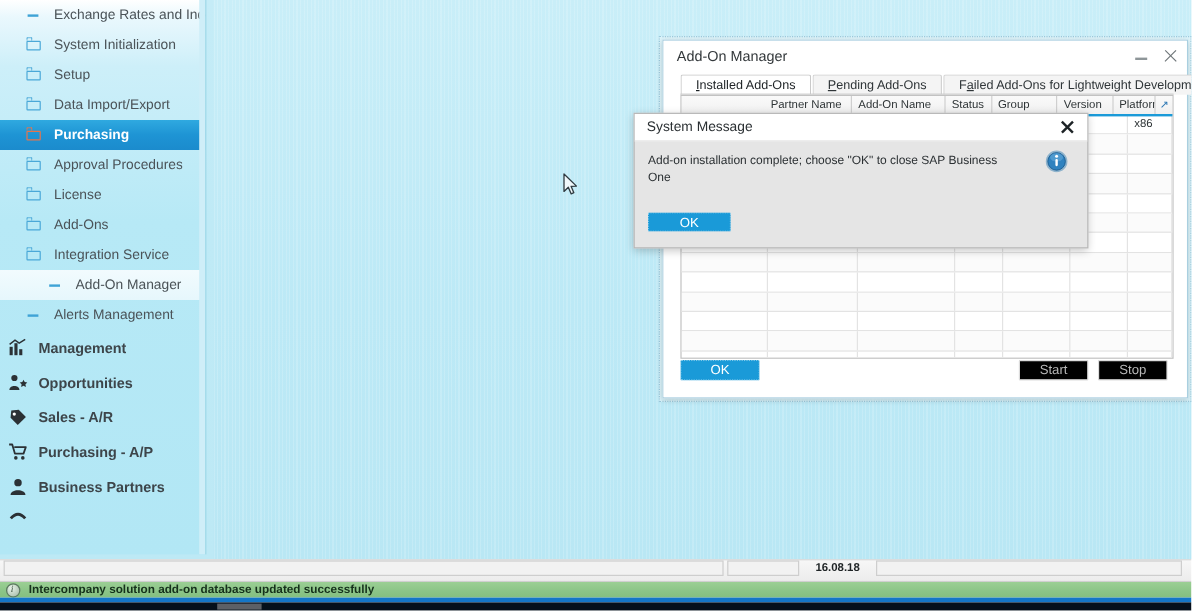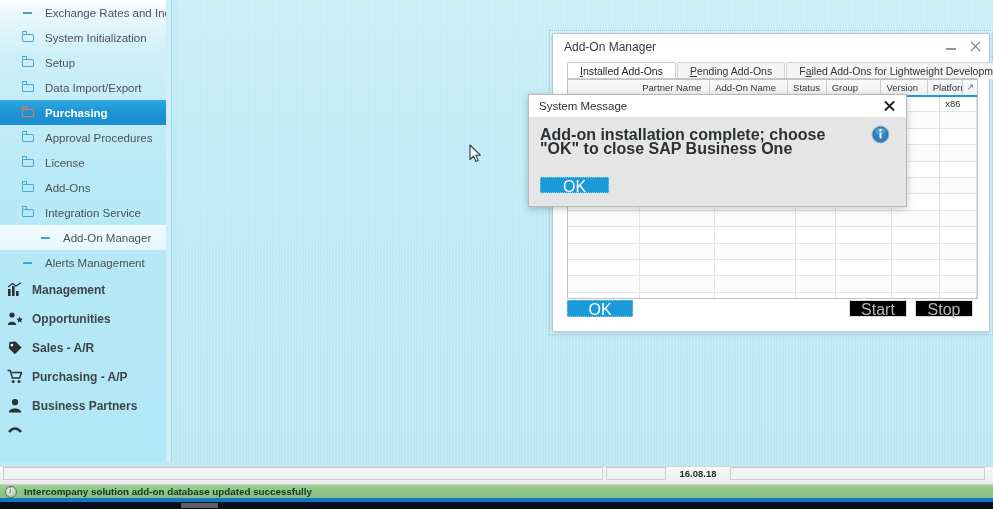--- a/index.html
+++ b/index.html
@@ -290,21 +290,21 @@
   .aom-foot {
     position: absolute;
     left: 14px; bottom: 14px;
     width: 411px; height: 17px;
   }
   .btn {
     position: absolute;
     height: 17px;
     line-height: 17px;
     text-align: center;
-    font-size: 16px;
+    font-size: 11px;
     box-sizing: border-box;
     border-radius: 1px;
     user-select: none;
   }
   .btn-primary {
     background: #1a9ad8;
     color: #ffffff;
     border: 1px dotted #7fc8e9;
   }
   .btn-disabled {
@@ -349,24 +349,23 @@
     width: 13px; height: 1.9px;
     background: #1d2326;
   }
   .sysmsg-close .x1 { transform: rotate(45deg); }
   .sysmsg-close .x2 { transform: rotate(-45deg); }
 
   .sysmsg-text {
     position: absolute;
     left: 11px; top: 33px;
     width: 300px;
-    font-size: 16px;
+    font-size: 10px;
     color: #2b3033;
     line-height: 14px;
-    font-weight: bold;
   }
   .info-icon {
     position: absolute;
     right: 16px; top: 30px;
     width: 19px; height: 19px;
   }
   .sysmsg-ok {
     position: absolute;
     left: 11px; bottom: 13px;
     width: 69px; height: 16px;

